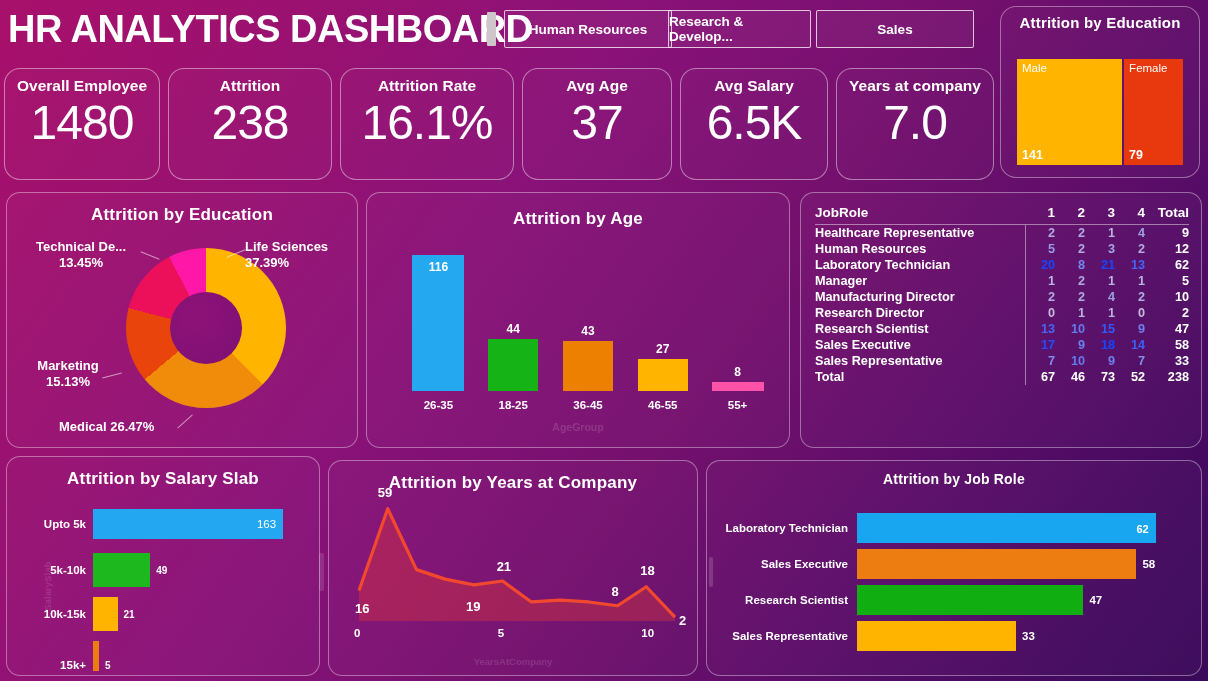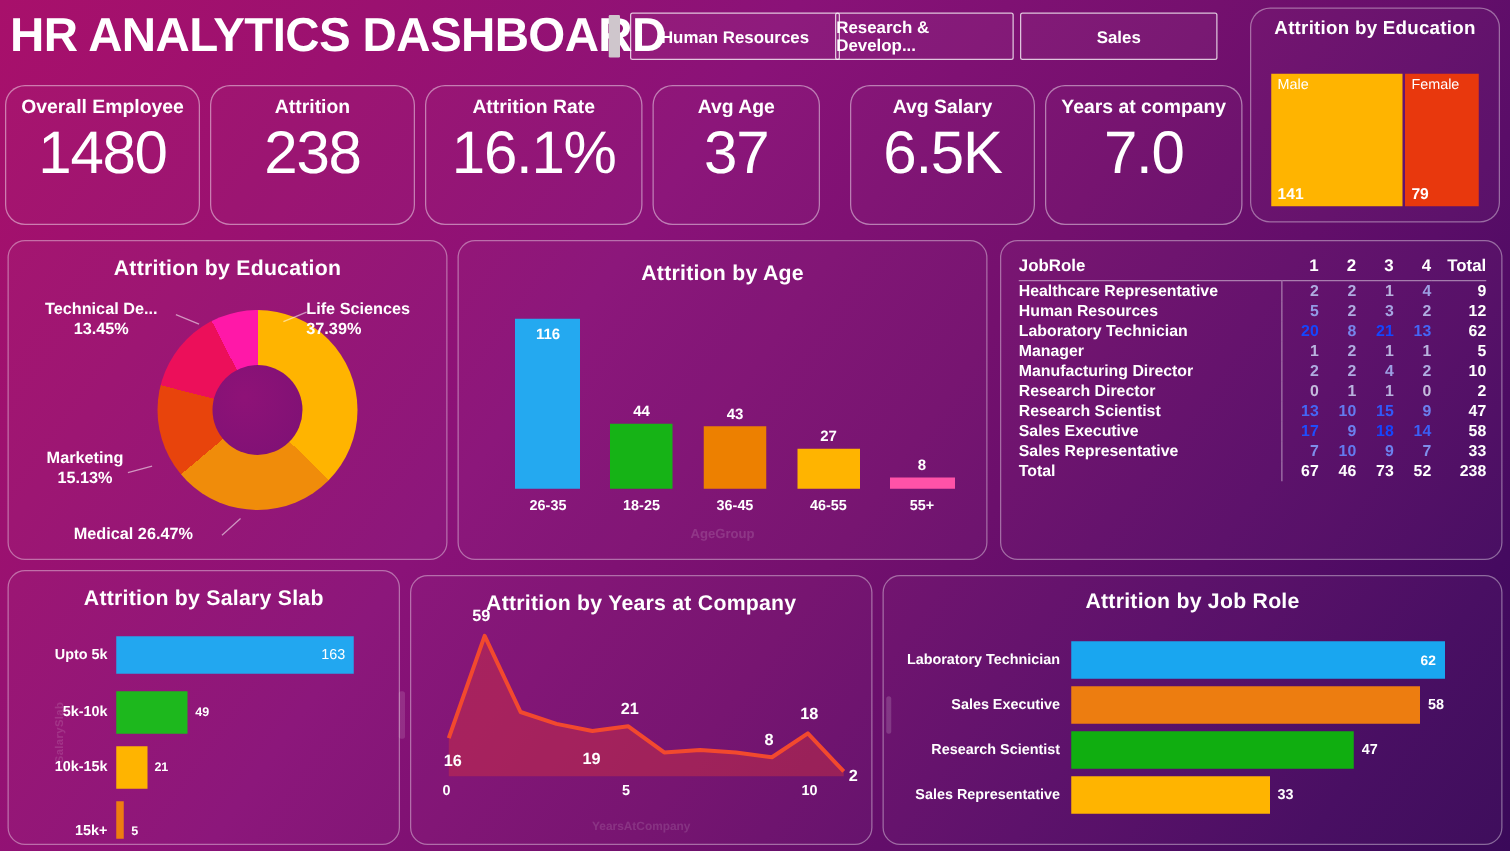--- a/index.html
+++ b/index.html
@@ -131,21 +131,21 @@
   #years-plot { position: absolute; left: 14px; right: 10px; top: 42px; height: 145px; }
   .yr-val { position: absolute; font-size: 13px; font-weight: bold; color: #fff; }
   .yr-tick { position: absolute; font-size: 11.5px; font-weight: bold; color: #fff; }
   #years-axis-lbl {
     position: absolute; bottom: 8px; width: 100%; text-align: center;
     font-size: 9.5px; font-weight: bold; color: rgba(255,255,255,0.13);
   }
 
   
   #jobrole-card { left: 706px; top: 460px; width: 496px; height: 216px; }
-  #jobrole-title { margin-top: 10px; font-size: 17px; }
+  #jobrole-title { margin-top: 10px; font-size: 14px; }
   #jobrole-plot { position: absolute; left: 14px; right: 10px; top: 48px; bottom: 14px; }
   .jr-row { position: absolute; left: 0; right: 0; display: flex; align-items: center; }
   .jr-cat { width: 136px; text-align: right; padding-right: 9px; font-size: 11.5px; font-weight: bold; color: #fff; }
   .jr-val-in { position: absolute; font-size: 11px; font-weight: bold; color: #fff; }
   .jr-val-out { font-size: 11.5px; font-weight: bold; color: #fff; margin-left: 6px; }
   #jr-scroll {
     position: absolute; left: 2px; top: 96px; width: 4px; height: 30px;
     background: rgba(255,255,255,0.16); border-radius: 2px;
   }
   #years-scroll {
@@ -190,21 +190,21 @@
       <div class="kpi-value">1480</div>
     </div>
     <div class="kpi" style="left: 168px; width: 164px;">
       <div class="kpi-label">Attrition</div>
       <div class="kpi-value">238</div>
     </div>
     <div class="kpi" style="left: 340px; width: 174px;">
       <div class="kpi-label">Attrition Rate</div>
       <div class="kpi-value">16.1%</div>
     </div>
-    <div class="kpi" style="left: 522px; width: 134px; text-align: right;">
+    <div class="kpi" style="left: 522px; width: 150px; text-align: right;">
       <div class="kpi-label">Avg Age</div>
       <div class="kpi-value">37</div>
     </div>
     <div class="kpi" style="left: 680px; width: 148px;">
       <div class="kpi-label">Avg Salary</div>
       <div class="kpi-value">6.5K</div>
     </div>
     <div class="kpi" style="left: 836px; width: 158px;">
       <div class="kpi-label">Years at company</div>
       <div class="kpi-value">7.0</div>

